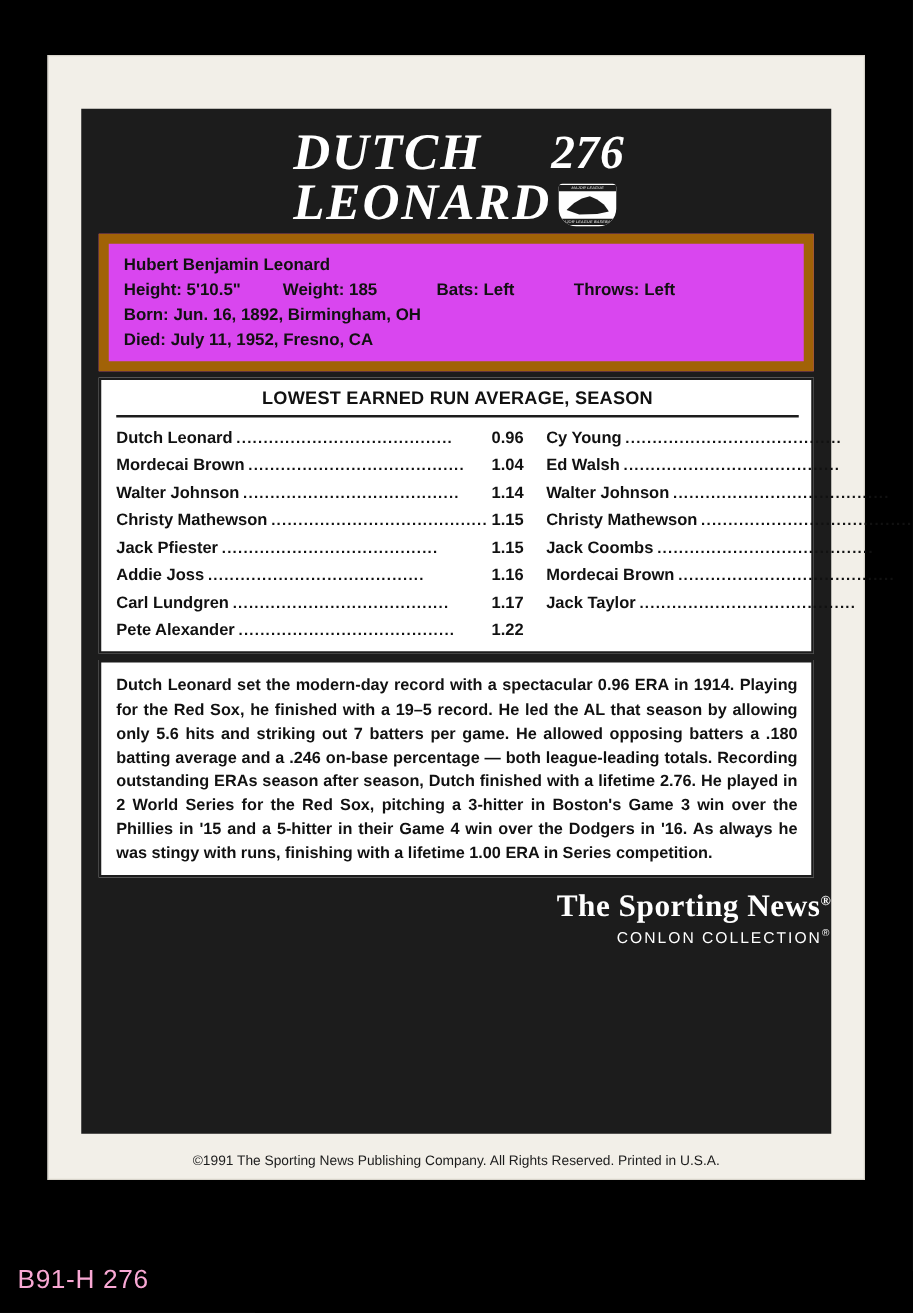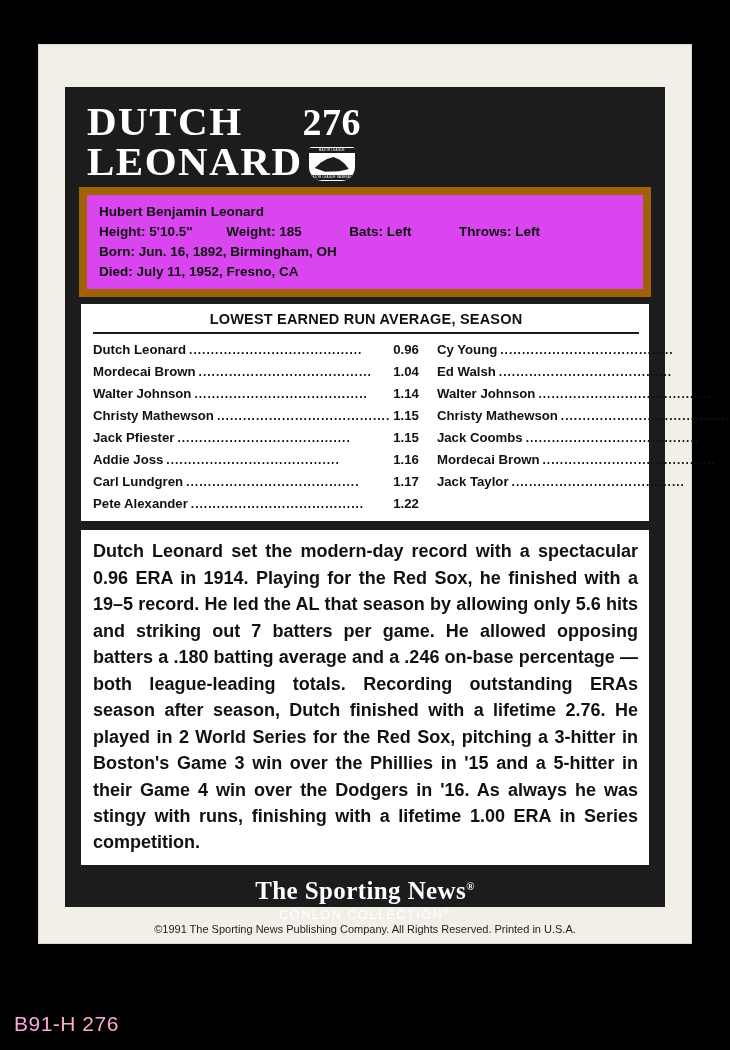--- a/index.html
+++ b/index.html
@@ -37,22 +37,23 @@
     right: 26px;
     bottom: 36px;
     background: #1c1c1c;
     color: #ffffff;
   }
 
   
   .header {
     display: flex;
     align-items: flex-start;
-    justify-content: flex-start;
+    justify-content: center;
     padding: 14px 18px 6px 22px;
+    font-style: italic;
   }
   .player-name {
     font-family: "Liberation Serif", serif;
     font-weight: bold;
     font-size: 41px;
     line-height: 0.98;
     letter-spacing: 1.5px;
     text-transform: uppercase;
     white-space: pre-line;
   }
@@ -158,29 +159,29 @@
   }
   .leader-val { flex: 0 0 auto; text-align: right; }
 
   
   .narrative {
     margin: 5px 14px 0 14px;
     background: #ffffff;
     color: #111111;
     border: 2px solid #1c1c1c;
     padding: 8px 11px 9px 12px;
-    font-size: 18px;
+    font-size: 13px;
     font-weight: bold;
     line-height: 1.47;
     text-align: justify;
   }
 
   
   .brand {
-    text-align: center;
+    text-align: right;
     padding-top: 10px;
   }
   .brand-title {
     font-family: "Liberation Serif", serif;
     font-weight: bold;
     font-style: normal;
     font-size: 25px;
     letter-spacing: 0.4px;
   }
   .brand-title sup { font-size: 11px; vertical-align: super; }

